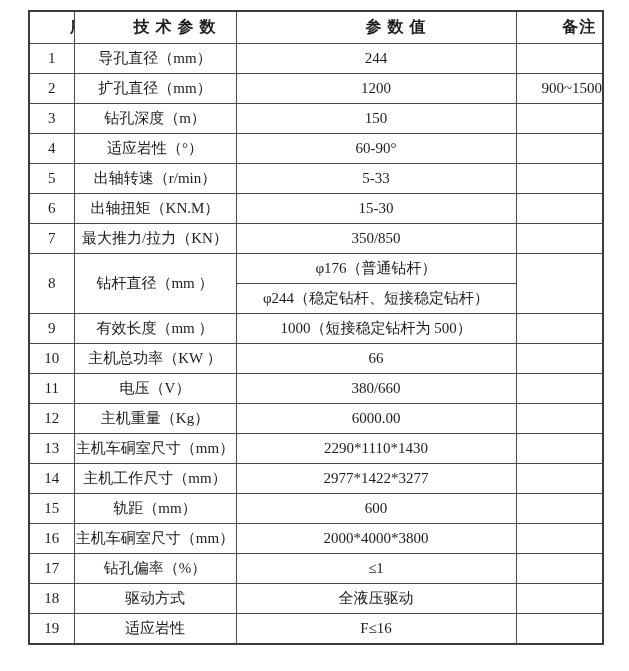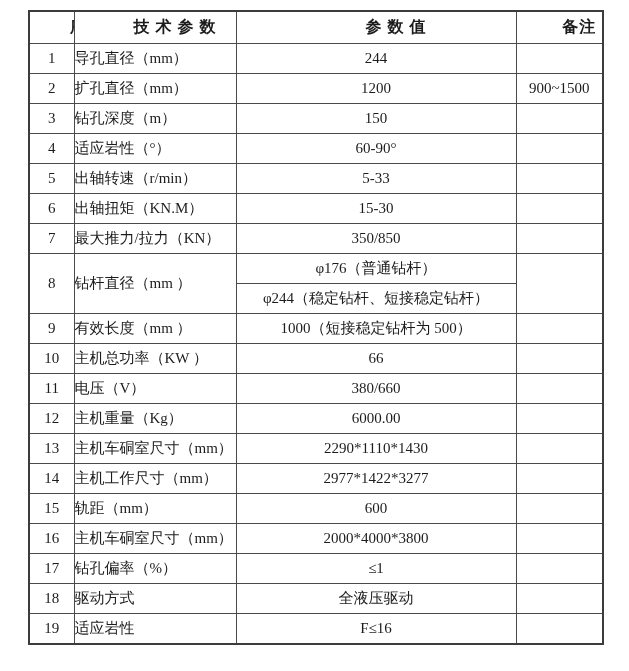--- a/index.html
+++ b/index.html
@@ -46,30 +46,30 @@
     height: 29px;
   }
   col.c-no   { width: 45px; }
   col.c-par  { width: 162px; }
   col.c-val  { width: 280px; }
   col.c-note { width: 87px; }
   td.no {
     text-align: center;
   }
   td.param {
-    text-align: left;
+    text-align: center;
     padding-left: 10px;
     margin-top: 20px;
   }
   td.value {
     text-align: center;
     padding-left: 8px;
   }
   td.note {
-    text-align: center;
+    text-align: right;
     font-size: 14px;
   }
 </style>
 </head>
 <body>
 
 <div class="page">
   <table class="spec">
     <colgroup>
       <col class="c-no">

